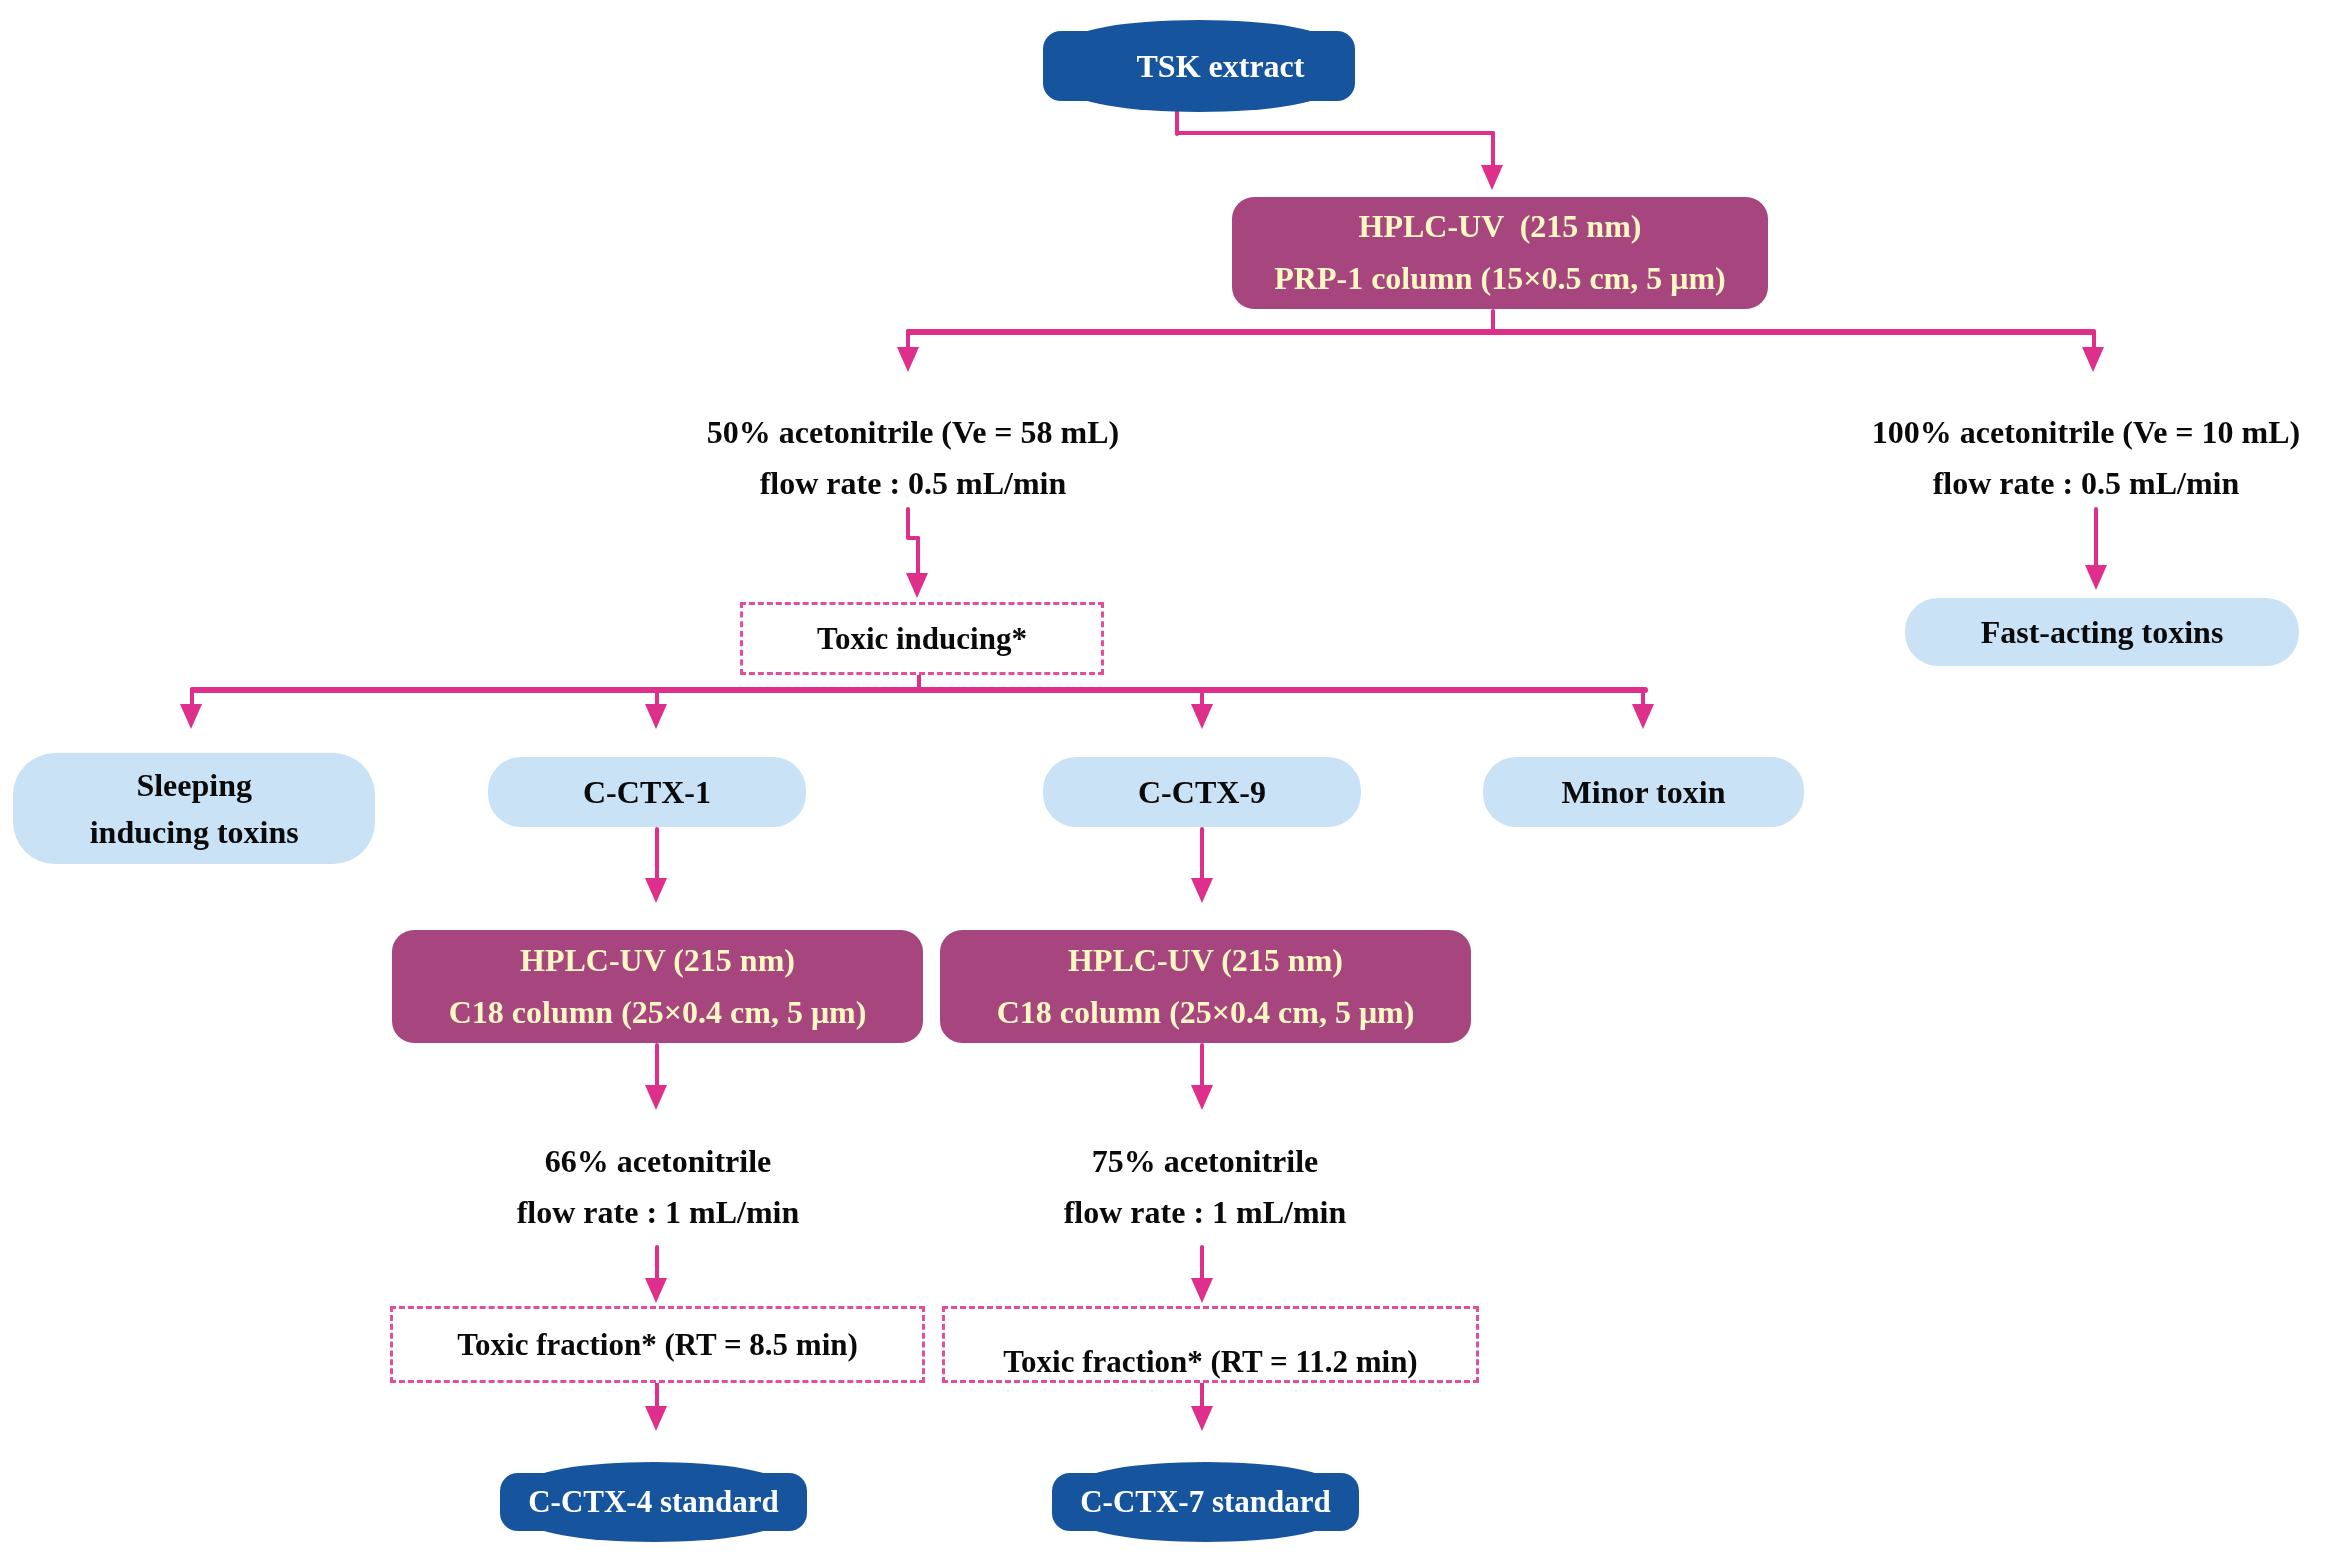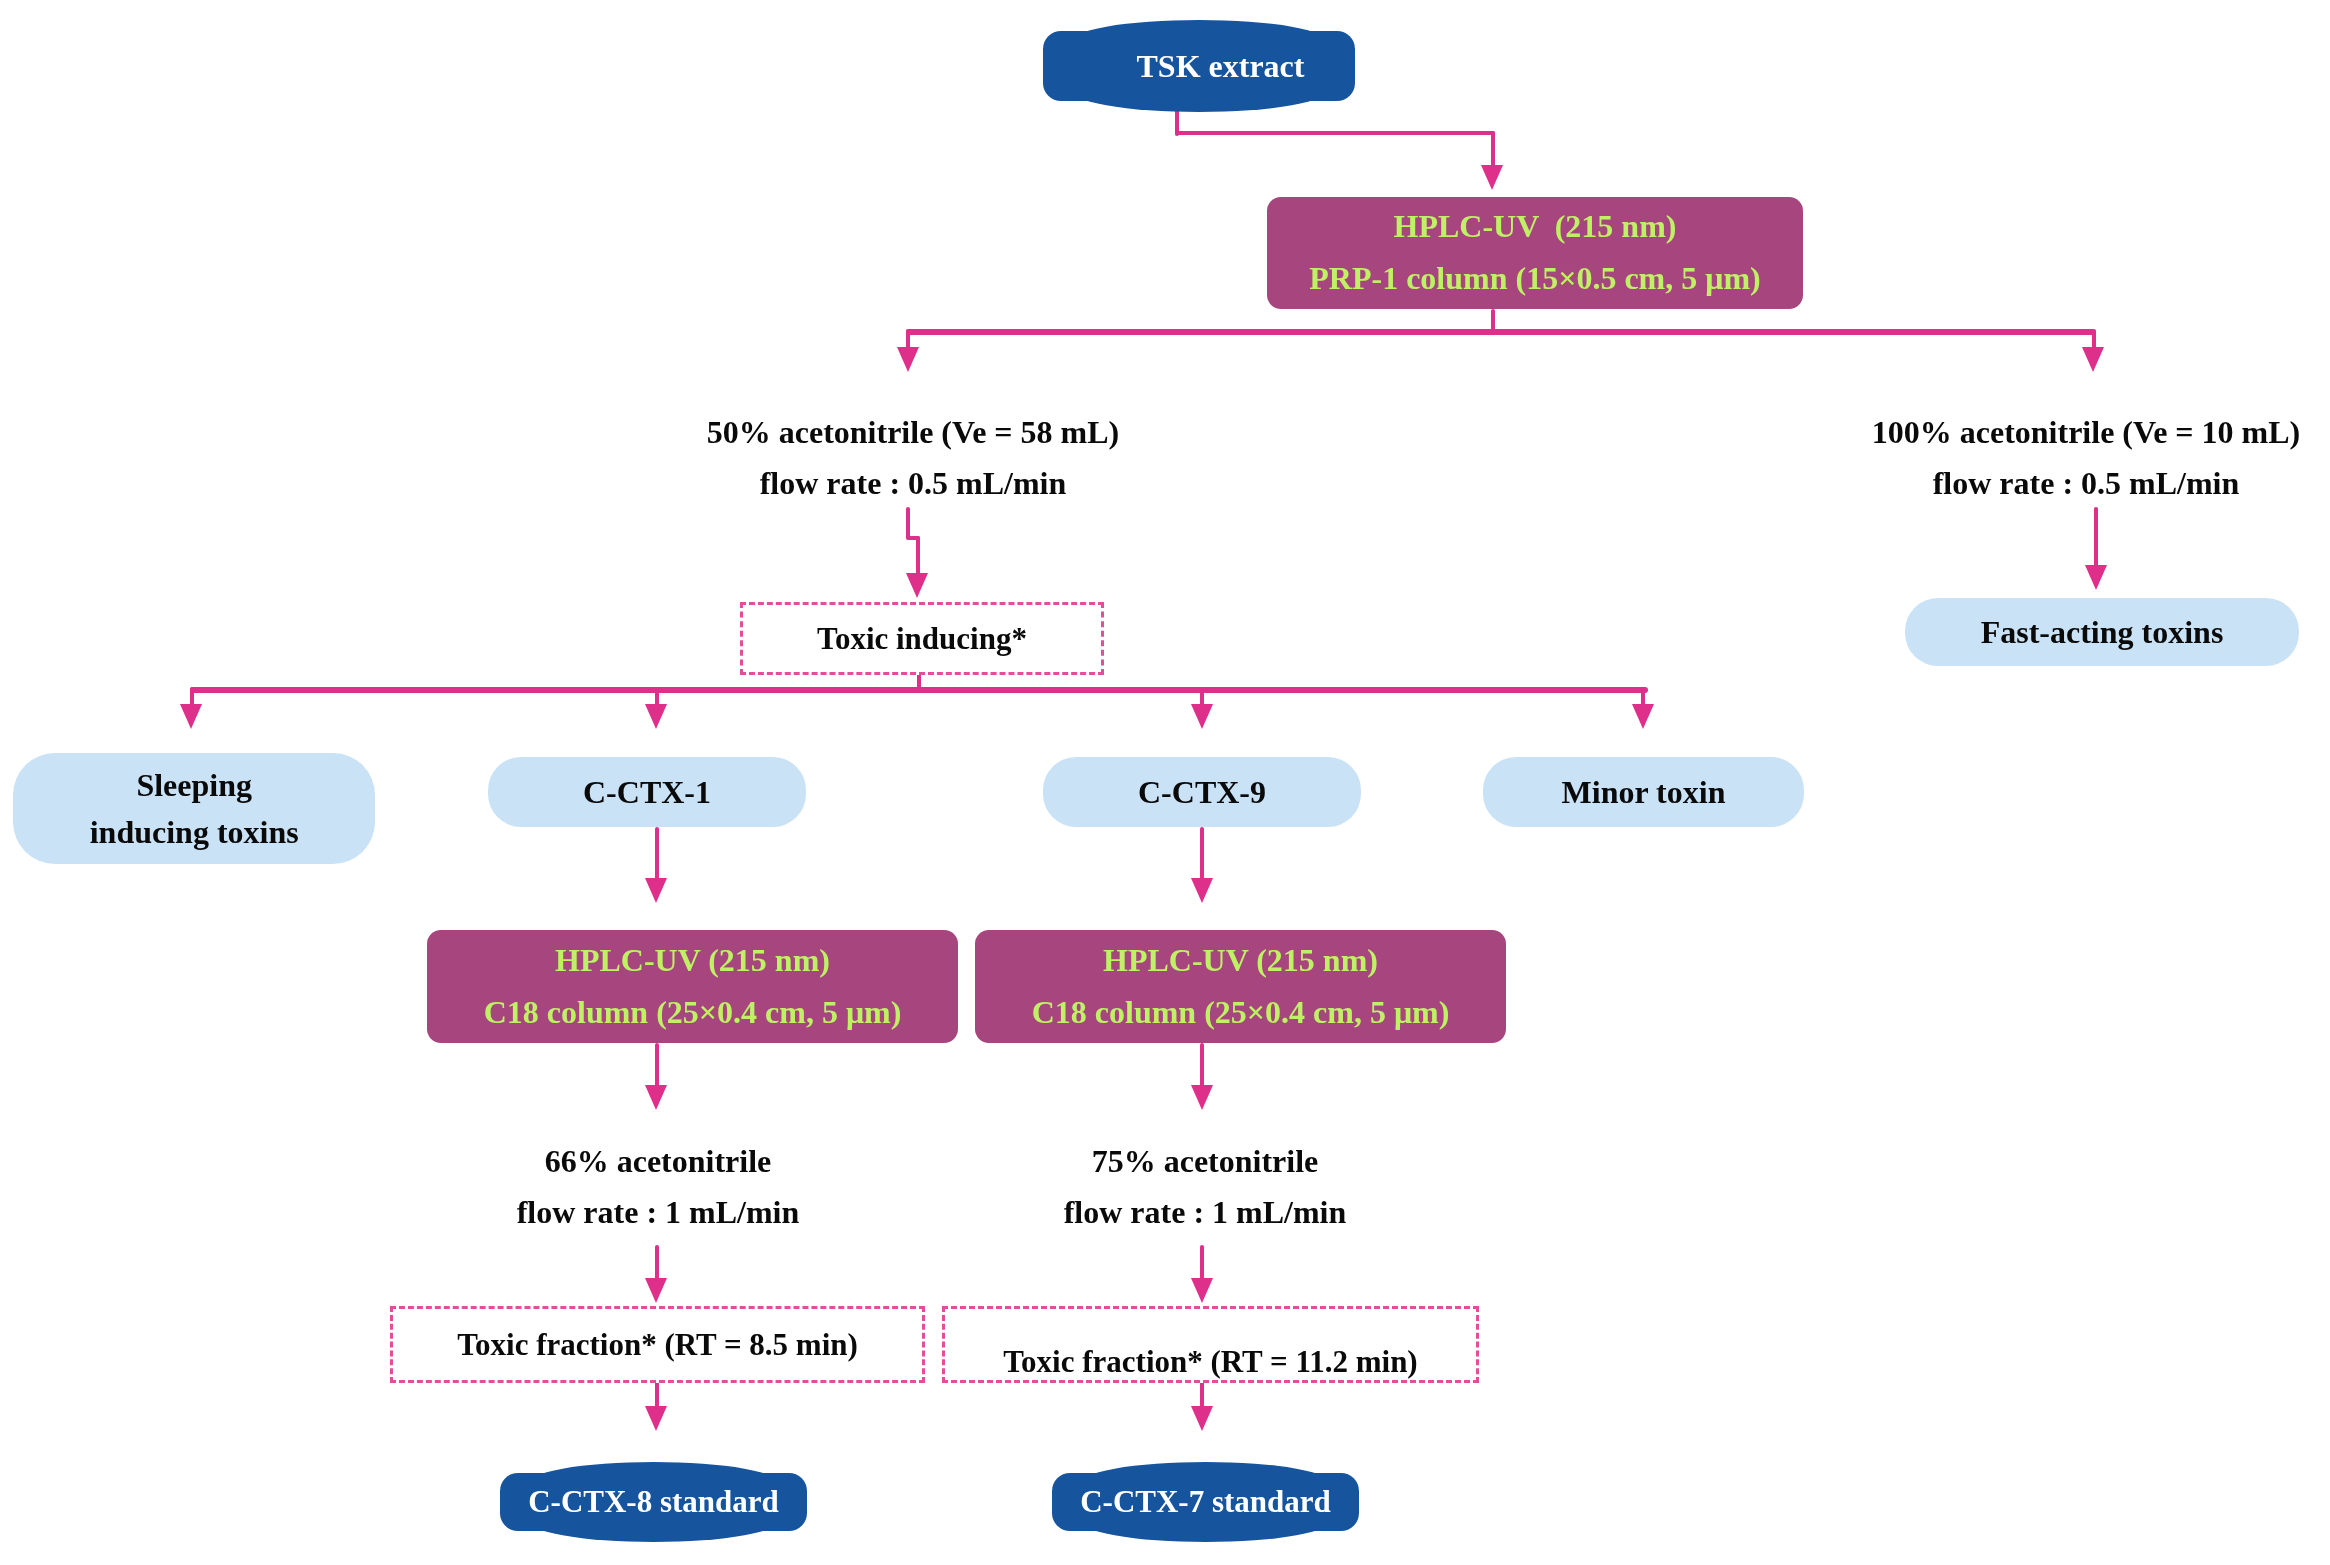--- a/index.html
+++ b/index.html
@@ -27,25 +27,24 @@
     font-size:32px;
   }
   .barrel::before,.barrel::after{
     content:"";position:absolute;left:8%;right:8%;height:23px;background:inherit;
   }
   .barrel::before{top:-10.6px;border-radius:50% 50% 0 0 / 100% 100% 0 0;}
   .barrel::after{bottom:-10.6px;border-radius:0 0 50% 50% / 0 0 100% 100%;}
   
   .process{
     background:#a6457e;
-    color:#bef264;
-    border-radius:14px;
+    color:#fef9c3;
+    border-radius:22px;
     font-size:32px;
     line-height:1.62;
-    margin-left:35px;
   }
   
   .pill{
     background:#c9e2f6;
     border-radius:33px;
     font-size:32px;
     line-height:1.45;
   }
   
   .dashed{
@@ -190,21 +189,21 @@
 
   <div class="node dashed" style="left:390px;top:1306px;width:529px;height:71px;">
     <span class="line">Toxic fraction* (RT = 8.5 min)</span>
   </div>
 
   <div class="node dashed" style="left:942px;top:1306px;width:531px;height:71px;justify-content:flex-end;">
     <span class="line">Toxic fraction* (RT = 11.2 min)</span>
   </div>
 
   <div class="node barrel" style="left:500px;top:1473px;width:307px;height:58px;font-size:31px;">
-    <span class="line">C-CTX-8 standard</span>
+    <span class="line">C-CTX-4 standard</span>
   </div>
 
   <div class="node barrel" style="left:1052px;top:1473px;width:307px;height:58px;font-size:31px;">
     <span class="line">C-CTX-7 standard</span>
   </div>
 
 </div>
 
 
 </body></html>

